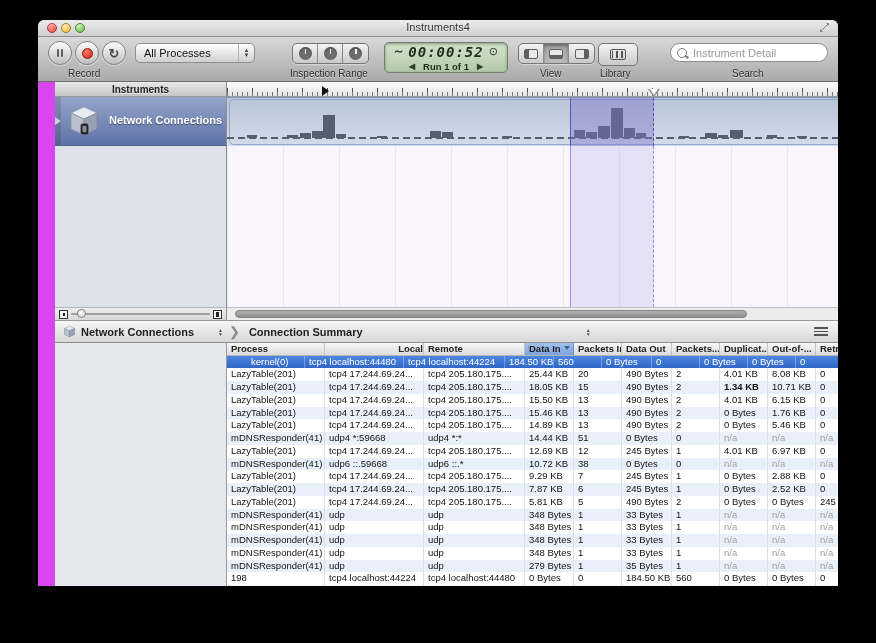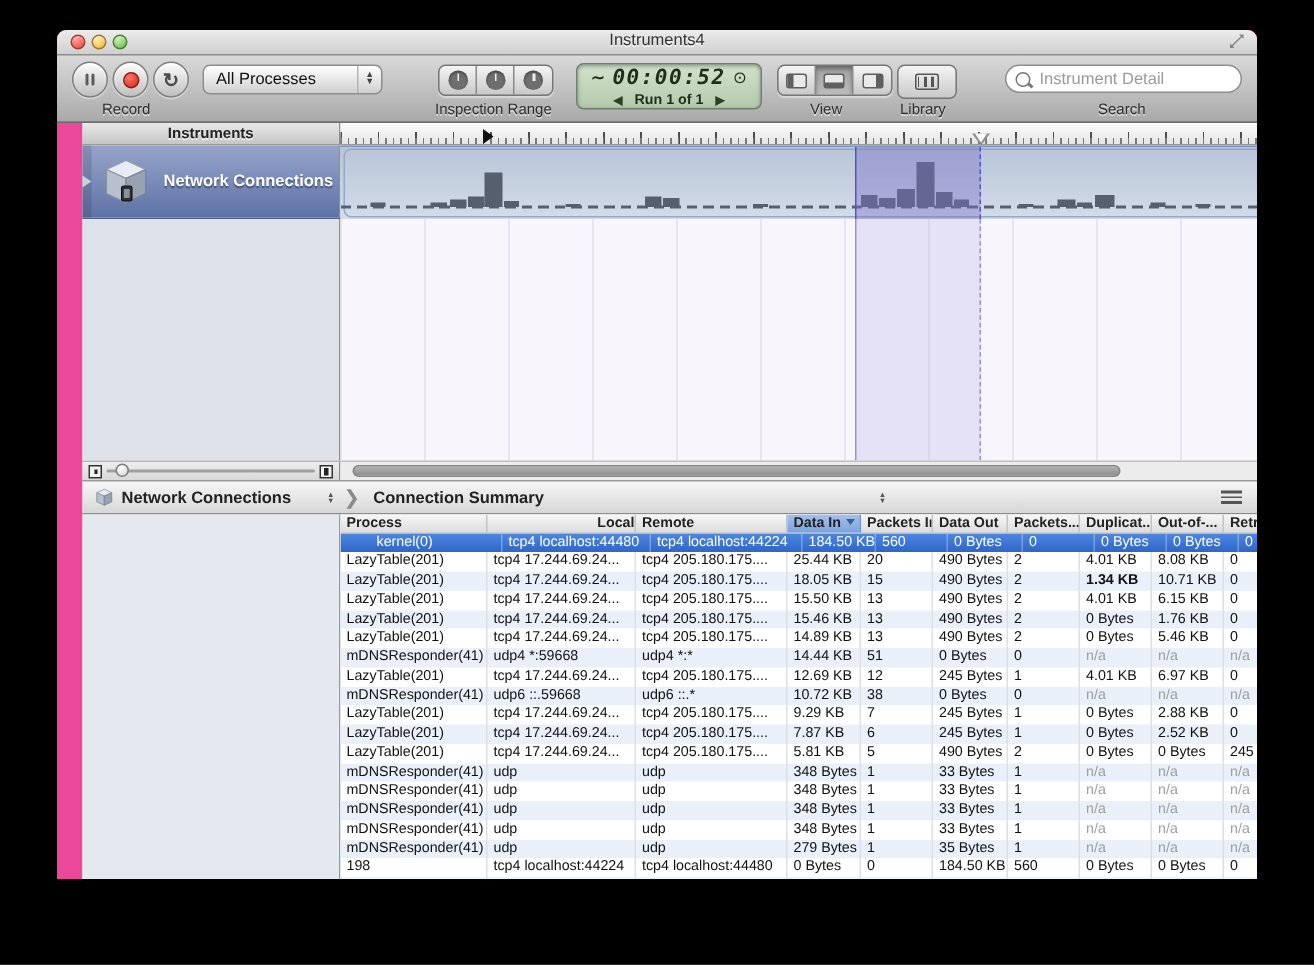--- a/index.html
+++ b/index.html
@@ -1,18 +1,18 @@
 <!DOCTYPE html>
 <html><head>
 <meta charset="utf-8">
 <style>
   html,body{margin:0;padding:0;background:#000;width:876px;height:643px;overflow:hidden;
     font-family:"Liberation Sans",sans-serif;-webkit-font-smoothing:antialiased;}
   .stage{position:relative;width:876px;height:643px;background:#000;}
-  .window{position:absolute;left:38px;top:20px;width:800px;height:566px;background:#ec4899;
+  .window{position:absolute;left:38px;top:20px;width:800px;height:566px;background:#d946ef;
     border-radius:6px 6px 0 0;overflow:hidden;box-shadow:0 12px 34px rgba(0,0,0,.65);}
   
   .titlebar{position:relative;height:16px;background:linear-gradient(#ececec,#cfcfcf);
     border-bottom:1px solid #8d8d8d;}
   .lights{position:absolute;left:9px;top:3px;display:flex;gap:4px;}
   .light{width:10px;height:10px;border-radius:50%;box-shadow:inset 0 1px 1px rgba(255,255,255,.5);}
   .light.red{background:radial-gradient(circle at 35% 30%,#ff9d96,#e2463d);border:1px solid #a33c32;box-sizing:border-box;}
   .light.yellow{background:radial-gradient(circle at 35% 30%,#ffe9a8,#f0b031);border:1px solid #9e7b24;box-sizing:border-box;}
   .light.green{background:radial-gradient(circle at 35% 30%,#c8f0b2,#5cb83e);border:1px solid #4e8033;box-sizing:border-box;}
   .wtitle{position:absolute;left:0;right:0;top:1px;text-align:center;font-size:11px;color:#333;
@@ -358,21 +358,21 @@
             <div class="th sorted" style="width: 49px;">Data In<span class="sortarr"></span></div>
             <div class="th" style="width: 48px;">Packets In</div>
             <div class="th" style="width: 50px;">Data Out</div>
             <div class="th" style="width: 48px;">Packets...</div>
             <div class="th" style="width: 48px;">Duplicat...</div>
             <div class="th" style="width: 48px;">Out-of-...</div>
             <div class="th" style="width: 46px;">Retran</div>
           </div>
         <div class="tbody" id="tbody">
             <div class="tr selected">
-              <div class="td" style="width: 108px; padding-left: 24px;">kernel(0)</div>
+              <div class="td" style="width: 78px; padding-left: 24px;">kernel(0)</div>
               <div class="td" style="width: 99px;">tcp4 localhost:44480</div>
               <div class="td" style="width: 101px;">tcp4 localhost:44224</div>
               <div class="td" style="width: 49px;">184.50 KB</div>
               <div class="td" style="width: 48px;">560</div>
               <div class="td" style="width: 50px;">0 Bytes</div>
               <div class="td" style="width: 48px;">0</div>
               <div class="td" style="width: 48px;">0 Bytes</div>
               <div class="td" style="width: 48px;">0 Bytes</div>
               <div class="td" style="width: 46px;">0</div>
             </div>

